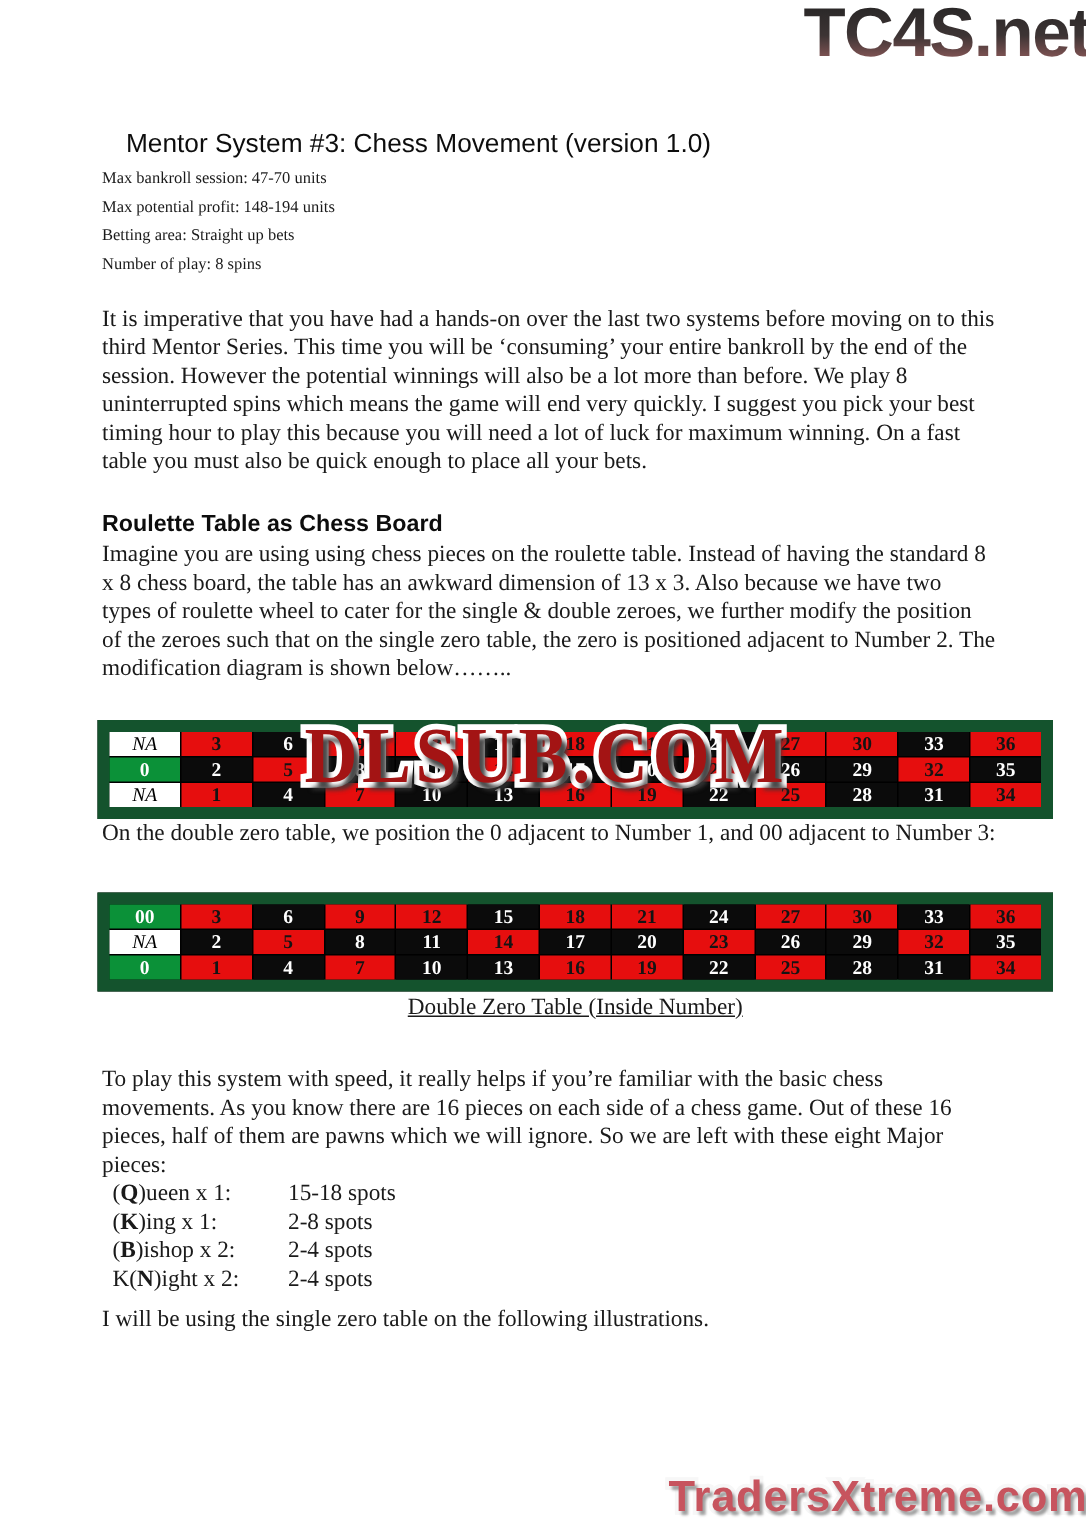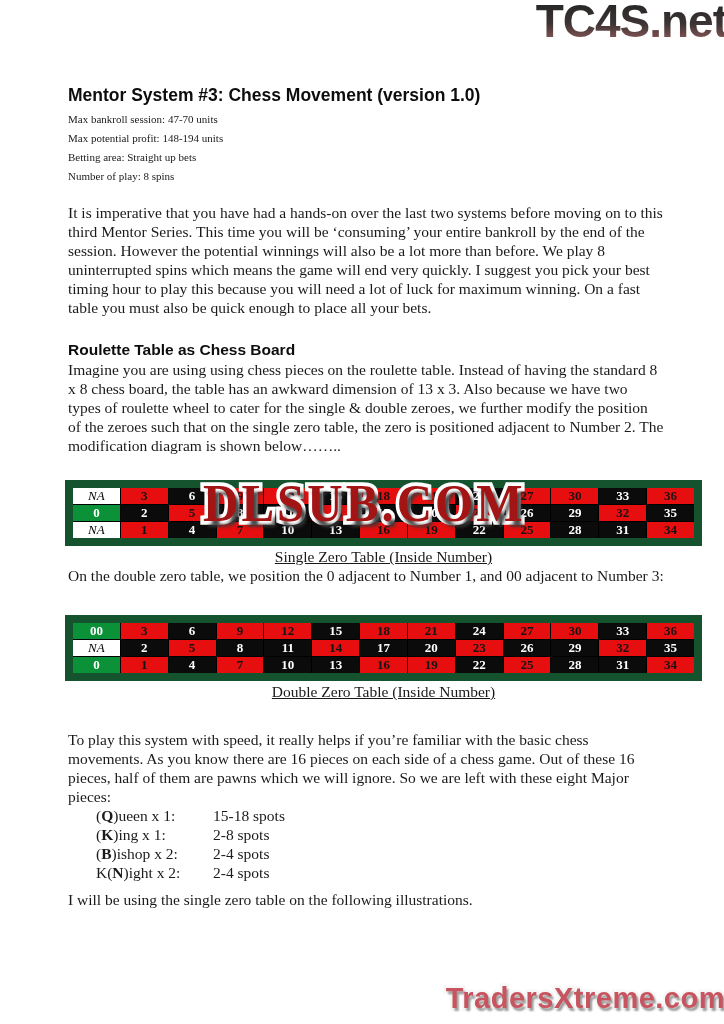--- a/index.html
+++ b/index.html
@@ -24,22 +24,22 @@
     font-size:29px; letter-spacing:0.5px;
     color:#c7545e;
     -webkit-text-stroke:5px #f7f7f7; paint-order:stroke fill;
     text-shadow:2px 3px 2px #9d9d9d;
   }
 
   
   .content { position:absolute; left:68px; top:0; width:596px; }
 
   h1.doc-title {
-    margin:85px 0 4px 0; font-family:"Liberation Sans", sans-serif;
-    font-weight:bold; font-size:17.5px; color:#0d0d0d;
+    margin:85px 0 4px 16px; font-family:"Liberation Sans", sans-serif;
+    font-weight:normal; font-size:17.5px; color:#0d0d0d;
   }
   .specs { margin:0 0 0 0; }
   .specs div { font-size:11px; line-height:19px; }
 
   p.para { margin:0; font-size:15.5px; line-height:19px; }
   .para.intro   { margin-top:17px; }
   .para.between { }
   .para.chess   { margin-top:29px; }
   .para.closing { margin-top:8px; }
 
@@ -75,21 +75,21 @@
     font-family:"Liberation Serif", serif; font-weight:bold;
     font-size:49px; letter-spacing:3px; white-space:nowrap;
     color:#a31414;
     -webkit-text-stroke:7px #ffffff; paint-order:stroke fill;
     text-shadow:4px 5px 3px rgba(55,55,55,0.9);
     transform:scaleY(1.08);
   }
 
   
   .pieces { margin-top:0; }
-  .piece-row { display:flex; margin-left:28px; font-size:15.5px; line-height:19px; }
+  .piece-row { display:flex; margin-left:7px; font-size:15.5px; line-height:19px; }
   .piece-label { width:117px; }
   .piece-label b { font-weight:bold; }
   .piece-spots { }
 </style>
 </head>
 <body>
 
 <div class="page">
 
   <div class="top-logo">TC4S.net</div>
@@ -147,21 +147,20 @@
           <div class="cell black">13</div>
           <div class="cell red">16</div>
           <div class="cell red">19</div>
           <div class="cell black">22</div>
           <div class="cell red">25</div>
           <div class="cell black">28</div>
           <div class="cell black">31</div>
           <div class="cell red">34</div>
         </div>
       <div class="watermark">DLSUB.COM</div>
-      <div class="caption">Single Zero Table (Inside Number)</div>
     </div>
 
     <p class="para between">On the double zero table, we position the 0 adjacent to Number 1, and 00 adjacent to Number 3:</p>
 
     <div class="table-block double">
       <div class="roulette">
           <div class="cell green">00</div>
           <div class="cell red">3</div>
           <div class="cell black">6</div>
           <div class="cell red">9</div>

